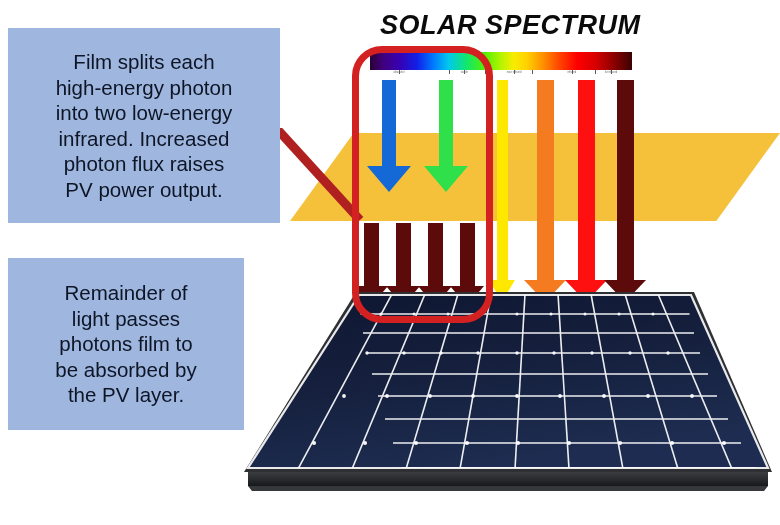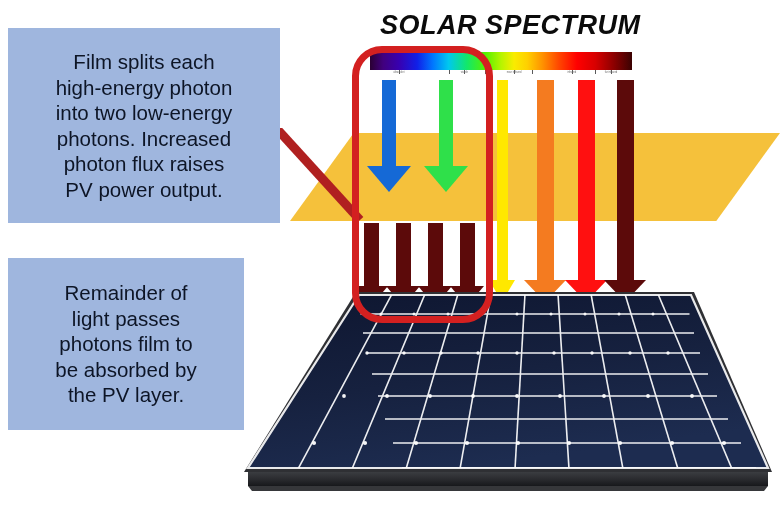--- a/index.html
+++ b/index.html
@@ -257,21 +257,21 @@
   <svg class="pointer">
     <line x1="2" y1="2" x2="84" y2="92" stroke="#B02020" stroke-width="9" stroke-linecap="butt"></line>
   </svg>
 
   <div class="highlight"></div>
 
   <div class="callout" id="callout-split">
     <div class="txt">Film splits each
 high-energy photon
 into two low-energy
-photons. Increased
+infrared. Increased
 photon flux raises
 PV power output.</div>
   </div>
   <div class="callout" id="callout-remainder">
     <div class="txt">Remainder of
 light passes
 photons film to
 be absorbed by
 the PV layer.</div>
   </div>

